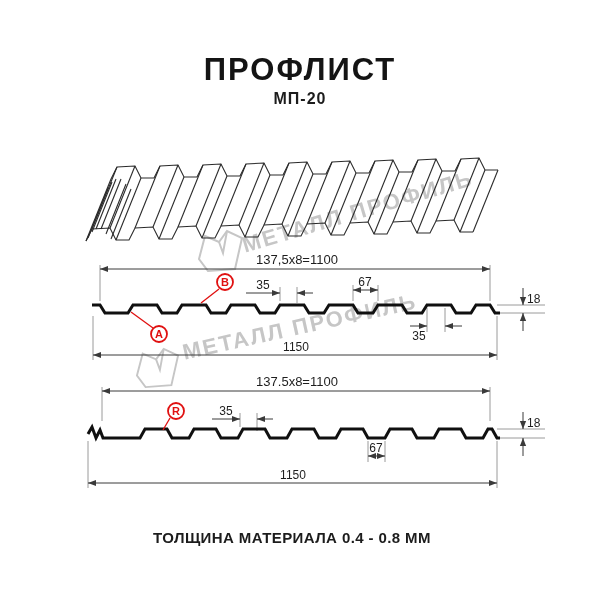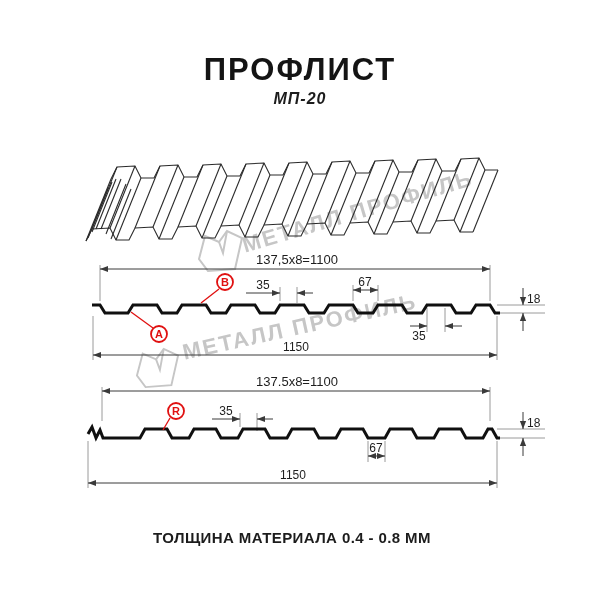--- a/index.html
+++ b/index.html
@@ -1,21 +1,21 @@
 <!DOCTYPE html>
 <html><head>
 <meta charset="utf-8">
 <style>
   html,body{margin:0;padding:0;background:#fff;}
   .page{position:relative;width:600px;height:600px;background:#ffffff;overflow:hidden;
         font-family:"Liberation Sans", sans-serif;}
   .title{position:absolute;top:52px;left:0;width:600px;text-align:center;
          font-size:31px;font-weight:800;letter-spacing:2px;color:#141414;}
   .subtitle{position:absolute;top:90px;left:0;width:600px;text-align:center;
-            font-size:16px;font-weight:600;letter-spacing:1px;color:#1c1c1c;font-style:italic;}
+            font-size:16px;font-weight:600;letter-spacing:1px;color:#1c1c1c;}
   .footer-note{position:absolute;top:529px;left:0;width:584px;text-align:center;
                font-size:15px;font-weight:600;letter-spacing:0.4px;color:#1c1c1c;}
   .sheet3d{position:absolute;left:0;top:125px;}
   .diagram{position:absolute;left:0;}
   .d1{top:245px;} .d2{top:370px;}
   .wm{position:absolute;pointer-events:none;}
   .wm-text{position:absolute;color:#c6c6c6;font-weight:700;font-size:22px;
            letter-spacing:2px;white-space:nowrap;transform-origin:left center;line-height:24px;}
   .wm1t{left:243px;top:234px;transform:rotate(-16.5deg);}
   .wm2t{left:183px;top:341px;transform:rotate(-12.5deg);}

